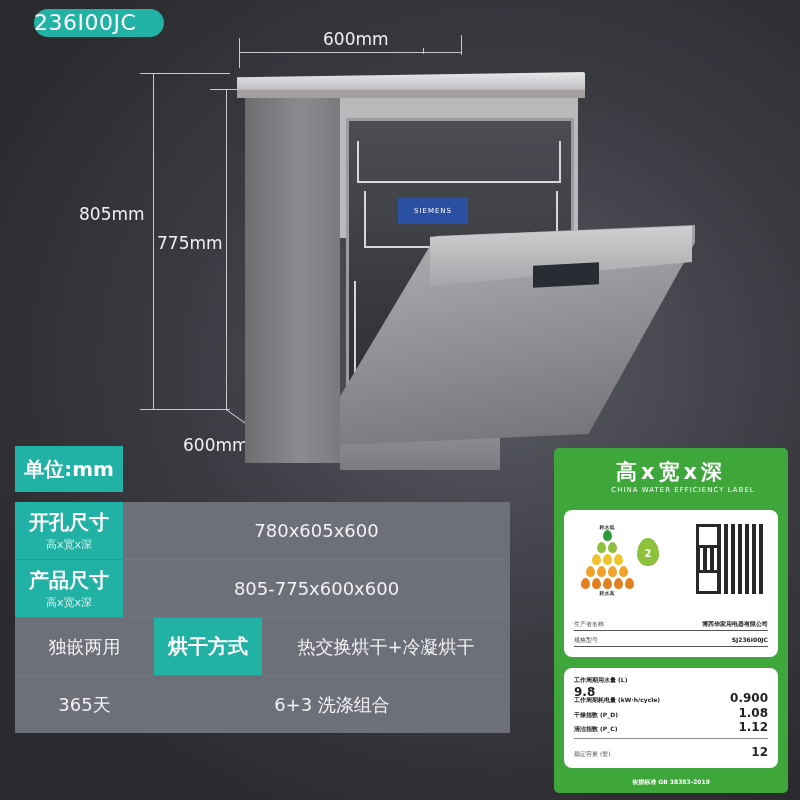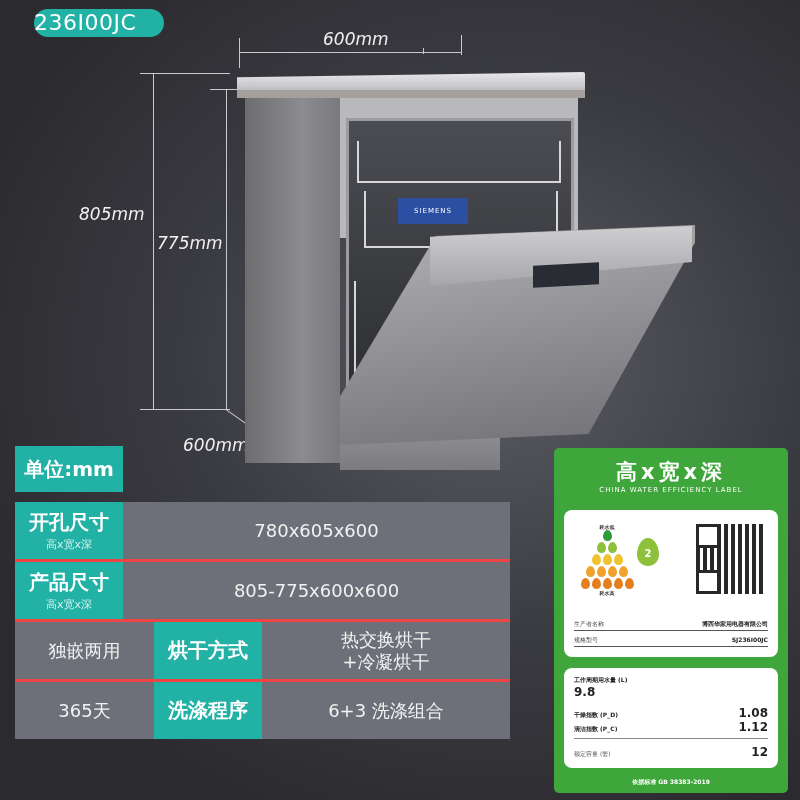--- a/index.html
+++ b/index.html
@@ -8,21 +8,21 @@
     background: radial-gradient(ellipse at 62% 45%, #5a5c63 0%, #3a3b41 45%, #2b2a2f 80%);
     font-family: "DejaVu Sans", "Liberation Sans", sans-serif;
     color:#fff;
   }
   .badge {
     position:absolute; left:34px; top:9px; width:130px; height:28px;
     background:#22b1a5; border-radius:14px;
     font-size:22px; line-height:28px; text-align:left; color:#fff; letter-spacing:0.5px;
   }
   .dim-line { position:absolute; background:#c9c9cc; }
-  .dim-label { position:absolute; font-size:17px; color:#f0f0f0;font-style:italic; }
+  .dim-label { position:absolute; font-size:17px; color:#f0f0f0; }
 
   
   .dw { position:absolute; }
   .dw-top {
     left:237px; top:72px; width:348px; height:24px;
     background:linear-gradient(180deg,#e8e8ea 0%,#c8c8cc 60%,#a9a9ad 100%);
     clip-path: polygon(0 22%, 100% 0, 100% 100%, 0 100%);
     border-radius:2px;
   }
   .dw-top-edge { left:237px; top:90px; width:348px; height:8px; background:#a49f9c; }
@@ -62,21 +62,21 @@
     left:340px; top:410px; width:160px; height:60px;
     background:linear-gradient(180deg,#9a9a9e 0%,#7c7c80 100%);
   }
 
   
   .unit-cell {
     position:absolute; left:15px; top:446px; width:108px; height:46px;
     background:#22b1a5; font-size:20px; line-height:46px; text-align:center; font-weight:bold;
   }
   .spec-table { position:absolute; left:15px; top:502px; width:495px; }
-  .row { display:flex; height:57px; border-bottom:3px solid #ef4444; }
+  .row { display:flex; height:57px; border-bottom:1px solid #ef4444; }
   .row:last-child { border-bottom:none; }
   .cell-h {
     width:108px; background:#22b1a5; display:flex; flex-direction:column;
     align-items:center; justify-content:center; font-size:20px; font-weight:bold;
   }
   .cell-h .sub { font-size:11px; font-weight:normal; color:#d8f1ee; margin-top:1px; }
   .cell-v {
     background:#6e7079; display:flex; align-items:center; justify-content:center;
     font-size:18px; color:#f2f2f2; text-align:center; line-height:22px;
   }
@@ -86,21 +86,21 @@
   
   .label {
     position:absolute; left:554px; top:448px; width:234px; height:345px;
     background:#3ea63a; border-radius:5px;
   }
   .label-title {
     position:absolute; left:0; top:10px; width:100%; text-align:center;
     font-size:21px; font-weight:bold; letter-spacing:4px; color:#fff;
   }
   .label-sub {
-    position:absolute; left:0; top:38px; width:100%; text-align:center;
+    position:absolute; left:12px; top:38px; width:100%; text-align:center;
     font-size:7px; letter-spacing:1px; color:#fff;
   }
   .label-card1 {
     position:absolute; left:10px; top:62px; width:214px; height:147px;
     background:#fff; border-radius:8px; color:#333;
   }
   .drops { position:absolute; left:8px; top:14px; width:70px; }
   .drop-row { display:flex; justify-content:center; gap:2px; margin-bottom:1px; }
   .drop {
     width:9px; height:11px; border-radius:50% 50% 50% 50% / 60% 60% 40% 40%;
@@ -195,28 +195,27 @@
   <div class="row">
     <div class="cell-h">
       <span>产品尺寸</span>
       <span class="sub">高x宽x深</span>
     </div>
     <div class="cell-v wide">805-775x600x600</div>
   </div>
   <div class="row">
     <div class="cell-v half">独嵌两用</div>
     <div class="cell-h">烘干方式</div>
-    <div class="cell-v wide" style="flex-direction:column;">
+    <div class="cell-v wide" style="flex-direction:row;">
       <span>热交换烘干</span>
       <span>+冷凝烘干</span>
     </div>
   </div>
   <div class="row">
     <div class="cell-v half">365天</div>
-    <div class="cell-h">洗涤程序</div>
     <div class="cell-v wide">6+3 洗涤组合</div>
   </div>
 </div>
 
 <div class="label">
   <div class="label-title">高x宽x深</div>
   <div class="label-sub">CHINA WATER EFFICIENCY LABEL</div>
 
   <div class="label-card1">
     <div class="drops">
@@ -258,20 +257,24 @@
       <span>规格型号</span>
       <b>SJ236I00JC</b>
     </div>
   </div>
 
   <div class="label-card2">
     <div class="metric" style="top:8px;flex-direction:column;">
       <span class="k">工作周期用水量 (L)</span>
       <span class="v">9.8</span>
     </div>
+    <div class="metric" style="top:23px;">
+      <span class="k">工作周期耗电量 (kW·h/cycle)</span>
+      <span class="v">0.900</span>
+    </div>
     <div class="metric" style="top:38px;">
       <span class="k">干燥指数 (P_D)</span>
       <span class="v">1.08</span>
     </div>
     <div class="metric" style="top:52px;">
       <span class="k">清洁指数 (P_C)</span>
       <span class="v">1.12</span>
     </div>
     <div class="metric sep" style="top:70px;">
       <span class="k">额定容量 (套)</span>

